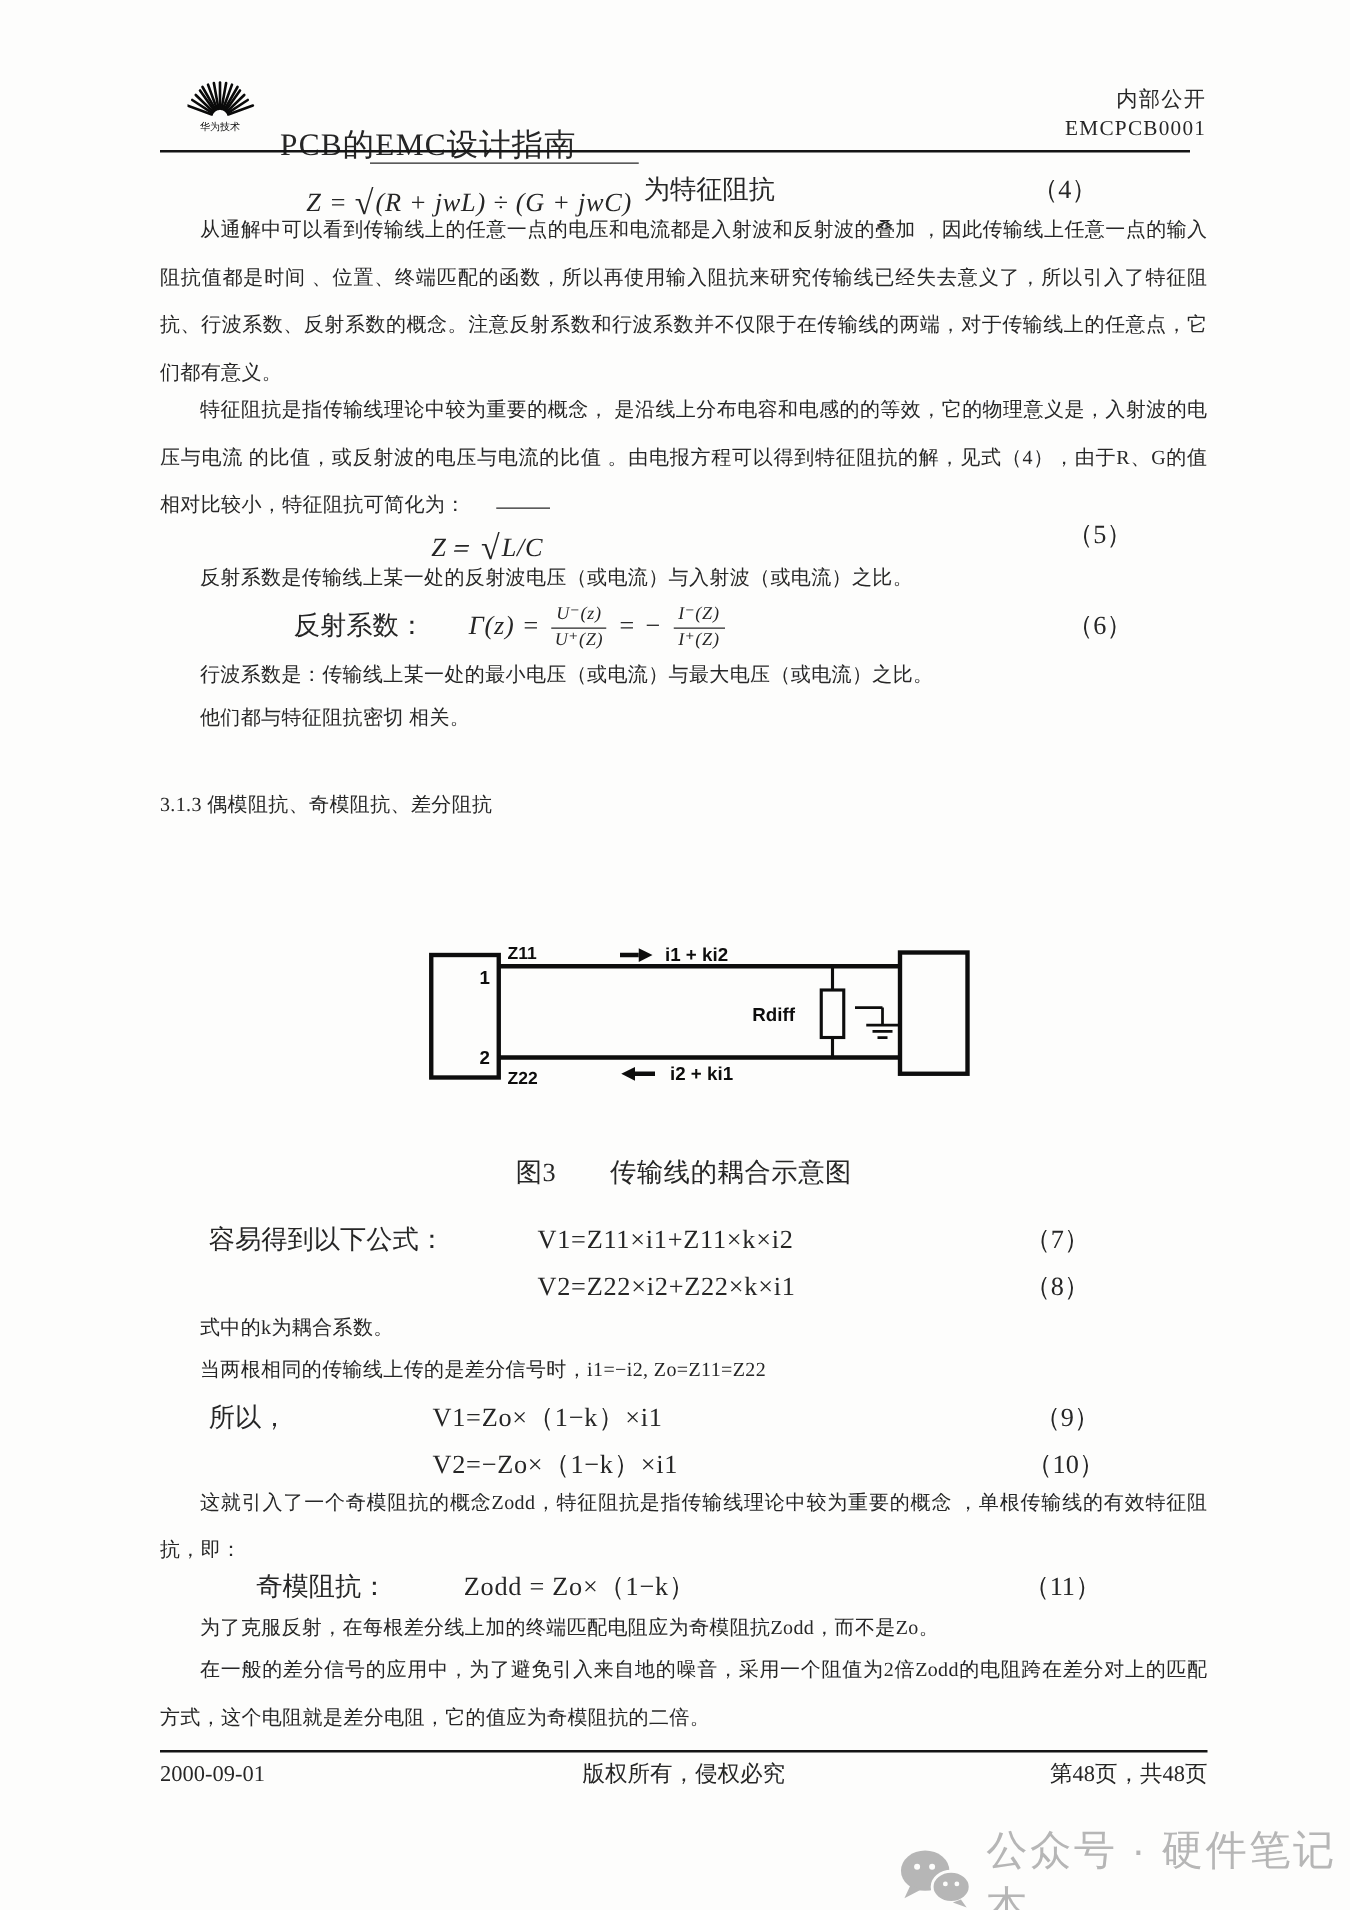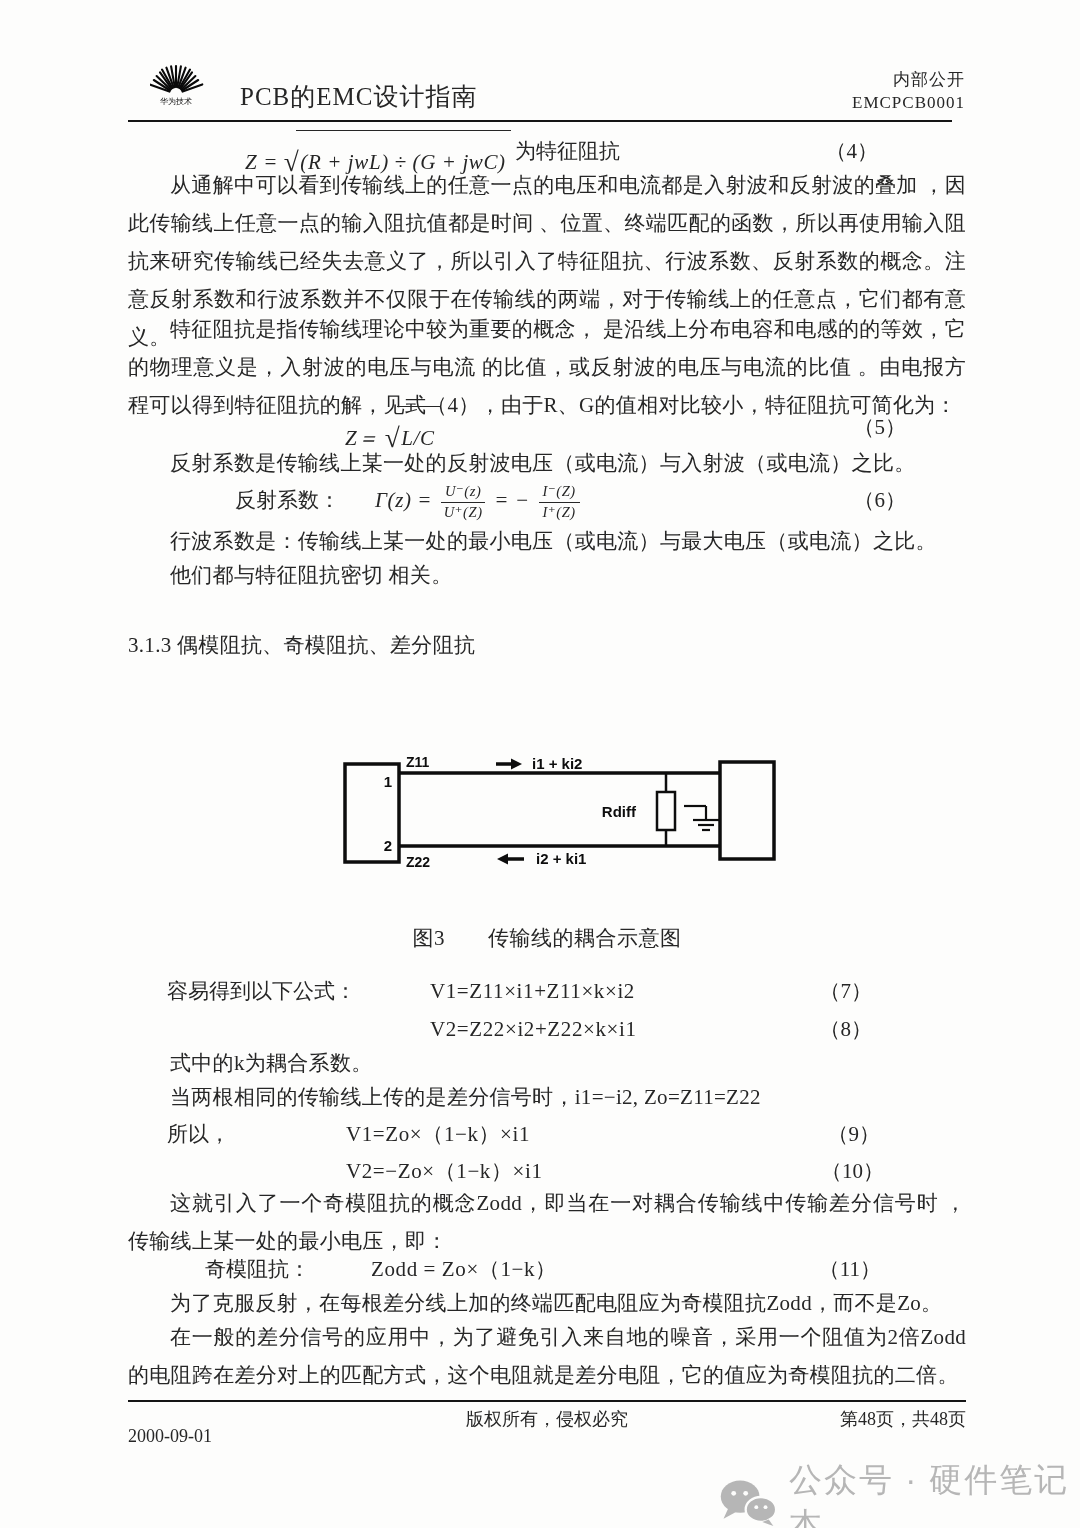--- a/index.html
+++ b/index.html
@@ -4,28 +4,28 @@
 <style>
   html,body { margin:0; padding:0; background:#ffffff; }
   .page {
     position:relative; width:1080px; height:1528px; margin:0 auto;
     background:#fdfdfc; color:#262626;
     font-family:"Liberation Serif","DejaVu Serif",serif;
     overflow:hidden;
   }
   .para {
     position:absolute; left:128px; width:838px;
-    font-size:21px; line-height:38px; text-align:justify;
+    font-size:16px; line-height:38px; text-align:justify;
     letter-spacing:0.3px;
   }
   .indent { text-indent:2em; }
   .rule { position:absolute; background:#151515; height:2px; }
 
   
-  .hdr-title { position:absolute; left:224px; top:80px; font-size:25px; letter-spacing:1px;margin-left:16px; }
+  .hdr-title { position:absolute; left:224px; top:99px; font-size:25px; letter-spacing:1px; }
   .hdr-right { position:absolute; right:115px; top:68px; text-align:right; font-size:17px; line-height:23px; letter-spacing:1px; }
   .logo { position:absolute; left:150px; top:54px; width:56px; height:56px; }
   .logo svg { display:block; }
 
   
   .eqrow { position:absolute; left:128px; width:838px; height:42px; font-size:21px; line-height:42px; }
   .eqrow .lbl { position:absolute; top:0; }
   .eqrow .fml { position:absolute; top:0; white-space:nowrap; letter-spacing:0.6px; }
   .eqrow .num { position:absolute; top:0; }
   .it { font-style:italic; }
@@ -41,21 +41,21 @@
   .eq6row .lbl, .eq6row .num { line-height:52px; }
   .eq6row .fml { top:3px; line-height:46px; }
 
   
   .diagram { position:absolute; left:340px; top:756px; width:440px; height:118px; }
   .diagram svg text { font-family:"Liberation Sans","DejaVu Sans",sans-serif; font-weight:bold; fill:#0d0d0d; }
   .caption { position:absolute; left:128px; top:924px; width:838px; text-align:center; font-size:21px; letter-spacing:0.5px; }
 
   
   .ftr { position:absolute; left:128px; top:1406px; width:838px; font-size:18px; line-height:26px; }
-  .ftr .date { position:absolute; left:0;margin-top:17px; }
+  .ftr .date { position:absolute; left:0; }
   .ftr .copy { position:absolute; left:0; width:100%; text-align:center; }
   .ftr .pageno { position:absolute; right:0; }
 
   
   .wm { position:absolute; left:718px; top:1458px; display:flex; align-items:center; }
   .wm .wm-text {
     font-family:"Liberation Sans","DejaVu Sans",sans-serif;
     font-size:33px; color:#b6b6b6; letter-spacing:2px; margin-left:12px;
   }
 </style>
@@ -187,21 +187,21 @@
   <div class="eqrow" style="top:1113px;">
     <span class="lbl" style="left:39px;">所以，</span>
     <span class="fml" style="left:218px;">V1=Zo×（1−k）×i1</span>
     <span class="num" style="right:86px;">（9）</span>
   </div>
   <div class="eqrow" style="top:1150px;">
     <span class="fml" style="left:218px;">V2=−Zo×（1−k）×i1</span>
     <span class="num" style="right:82px;">（10）</span>
   </div>
 
-  <div class="para indent" style="top:1184px;">这就引入了一个奇模阻抗的概念Zodd，即当在一对耦合传输线中传输差分信号时 ，传输线上某一处的最小电压，即：</div>
+  <div class="para indent" style="top:1184px;">这就引入了一个奇模阻抗的概念Zodd，特征阻抗是指传输线理论中较为重要的概念 ，单根传输线的有效特征阻抗，即：</div>
 
   <div class="eqrow" style="top:1248px;">
     <span class="lbl" style="left:77px;">奇模阻抗：</span>
     <span class="fml" style="left:243px;">Zodd = Zo×（1−k）</span>
     <span class="num" style="right:85px;">（11）</span>
   </div>
 
   <div class="para indent" style="top:1284px;">为了克服反射，在每根差分线上加的终端匹配电阻应为奇模阻抗Zodd，而不是Zo。</div>
   <div class="para indent" style="top:1318px;">在一般的差分信号的应用中，为了避免引入来自地的噪音，采用一个阻值为2倍Zodd的电阻跨在差分对上的匹配方式，这个电阻就是差分电阻，它的值应为奇模阻抗的二倍。</div>
 

